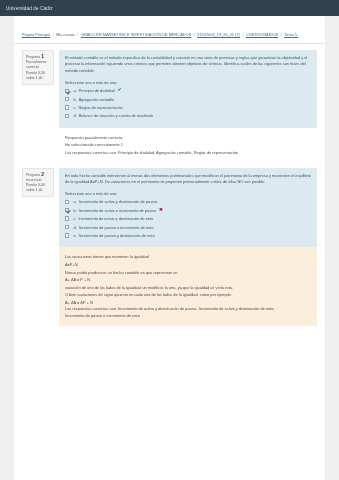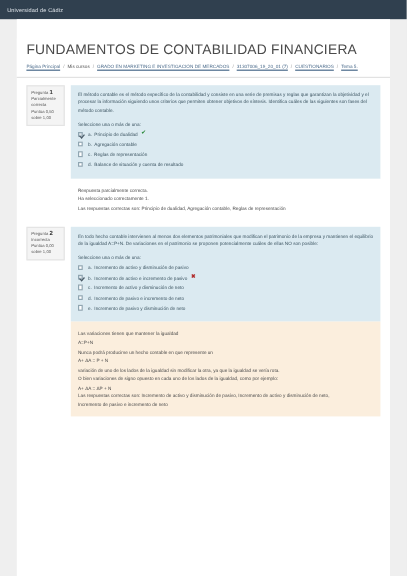--- a/index.html
+++ b/index.html
@@ -97,21 +97,20 @@
 
 <div class="page">
 
   <div class="navbar">
     <span class="brand">Universidad de Cádiz</span>
   </div>
 
   <div class="sheet">
 
     <div class="header-card">
-      <div class="page-title">FUNDAMENTOS DE CONTABILIDAD FINANCIERA</div>
       <div class="breadcrumb">
         <span class="crumb">Página Principal</span>
         <span class="crumb-sep">/</span>
         <span class="crumb plain">Mis cursos</span>
         <span class="crumb-sep">/</span>
         <span class="crumb">GRADO EN MARKETING E INVESTIGACIÓN DE MERCADOS</span>
         <span class="crumb-sep">/</span>
         <span class="crumb">31307006_19_20_01 (7)</span>
         <span class="crumb-sep">/</span>
         <span class="crumb">CUESTIONARIOS</span>

